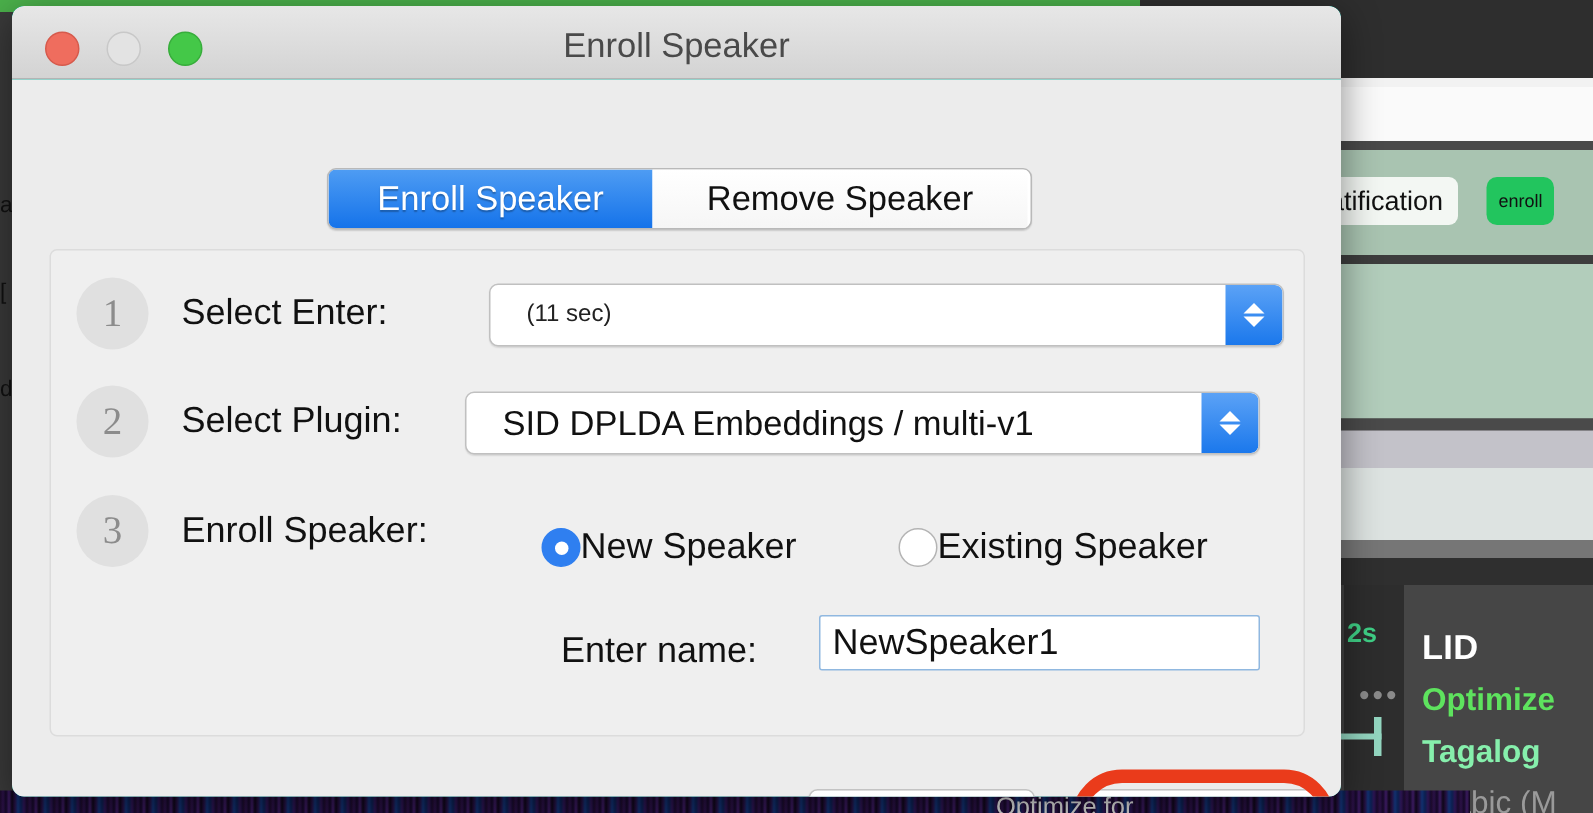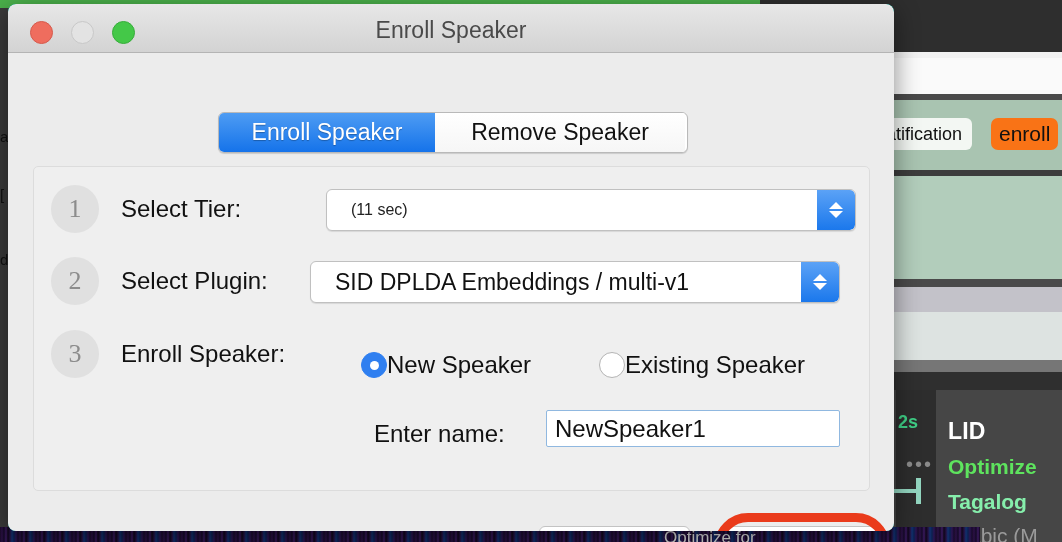--- a/index.html
+++ b/index.html
@@ -39,21 +39,21 @@
   .seg-handle{position:absolute;left:893px;top:489px;width:28px;height:4px;background:#93d6c0;}
   .seg-handle-cap{position:absolute;left:916px;top:478px;width:5px;height:26px;background:#93d6c0;}
 
   .chip-ident{
     position:absolute;left:880px;top:118px;height:32px;
     background:#f3f7f3;border-radius:6px;color:#111;font-size:18px;
     display:flex;align-items:center;padding:0 10px 0 6px;
   }
   .chip-enroll{
     position:absolute;left:991px;top:118px;height:32px;
-    background:#f97316;border-radius:7px;color:#111;font-size:21px;
+    background:#22c55e;border-radius:7px;color:#111;font-size:12px;
     display:flex;align-items:center;padding:0 8px;
   }
 
   .spectro{
     position:absolute;left:0;top:527px;width:980px;height:15px;
     background:
       repeating-linear-gradient(90deg,
         #1b0a2a 0px,#2a1145 2px,#140826 4px,#3a1a5e 6px,#0e0618 8px,
         #241040 10px,#12306e 12px,#0b2050 14px,#2c1450 16px,#160a2c 18px);
   }
@@ -250,21 +250,21 @@
 
     <div class="segmented">
       <div class="seg seg-active">Enroll Speaker</div>
       <div class="seg seg-idle">Remove Speaker</div>
     </div>
 
     <div class="groupbox">
 
       <div class="step row1">
         <div class="badge">1</div>
-        <div class="step-label">Select Tier:</div>
+        <div class="step-label">Select Enter:</div>
       </div>
       <div class="combo" id="combo-tier">
         <div class="combo-text">
           <span class="combo-sub">(11 sec)</span>
         </div>
         <div class="combo-arrow">
           <i class="chev chev-up"></i>
           <i class="chev chev-dn"></i>
         </div>
       </div>

